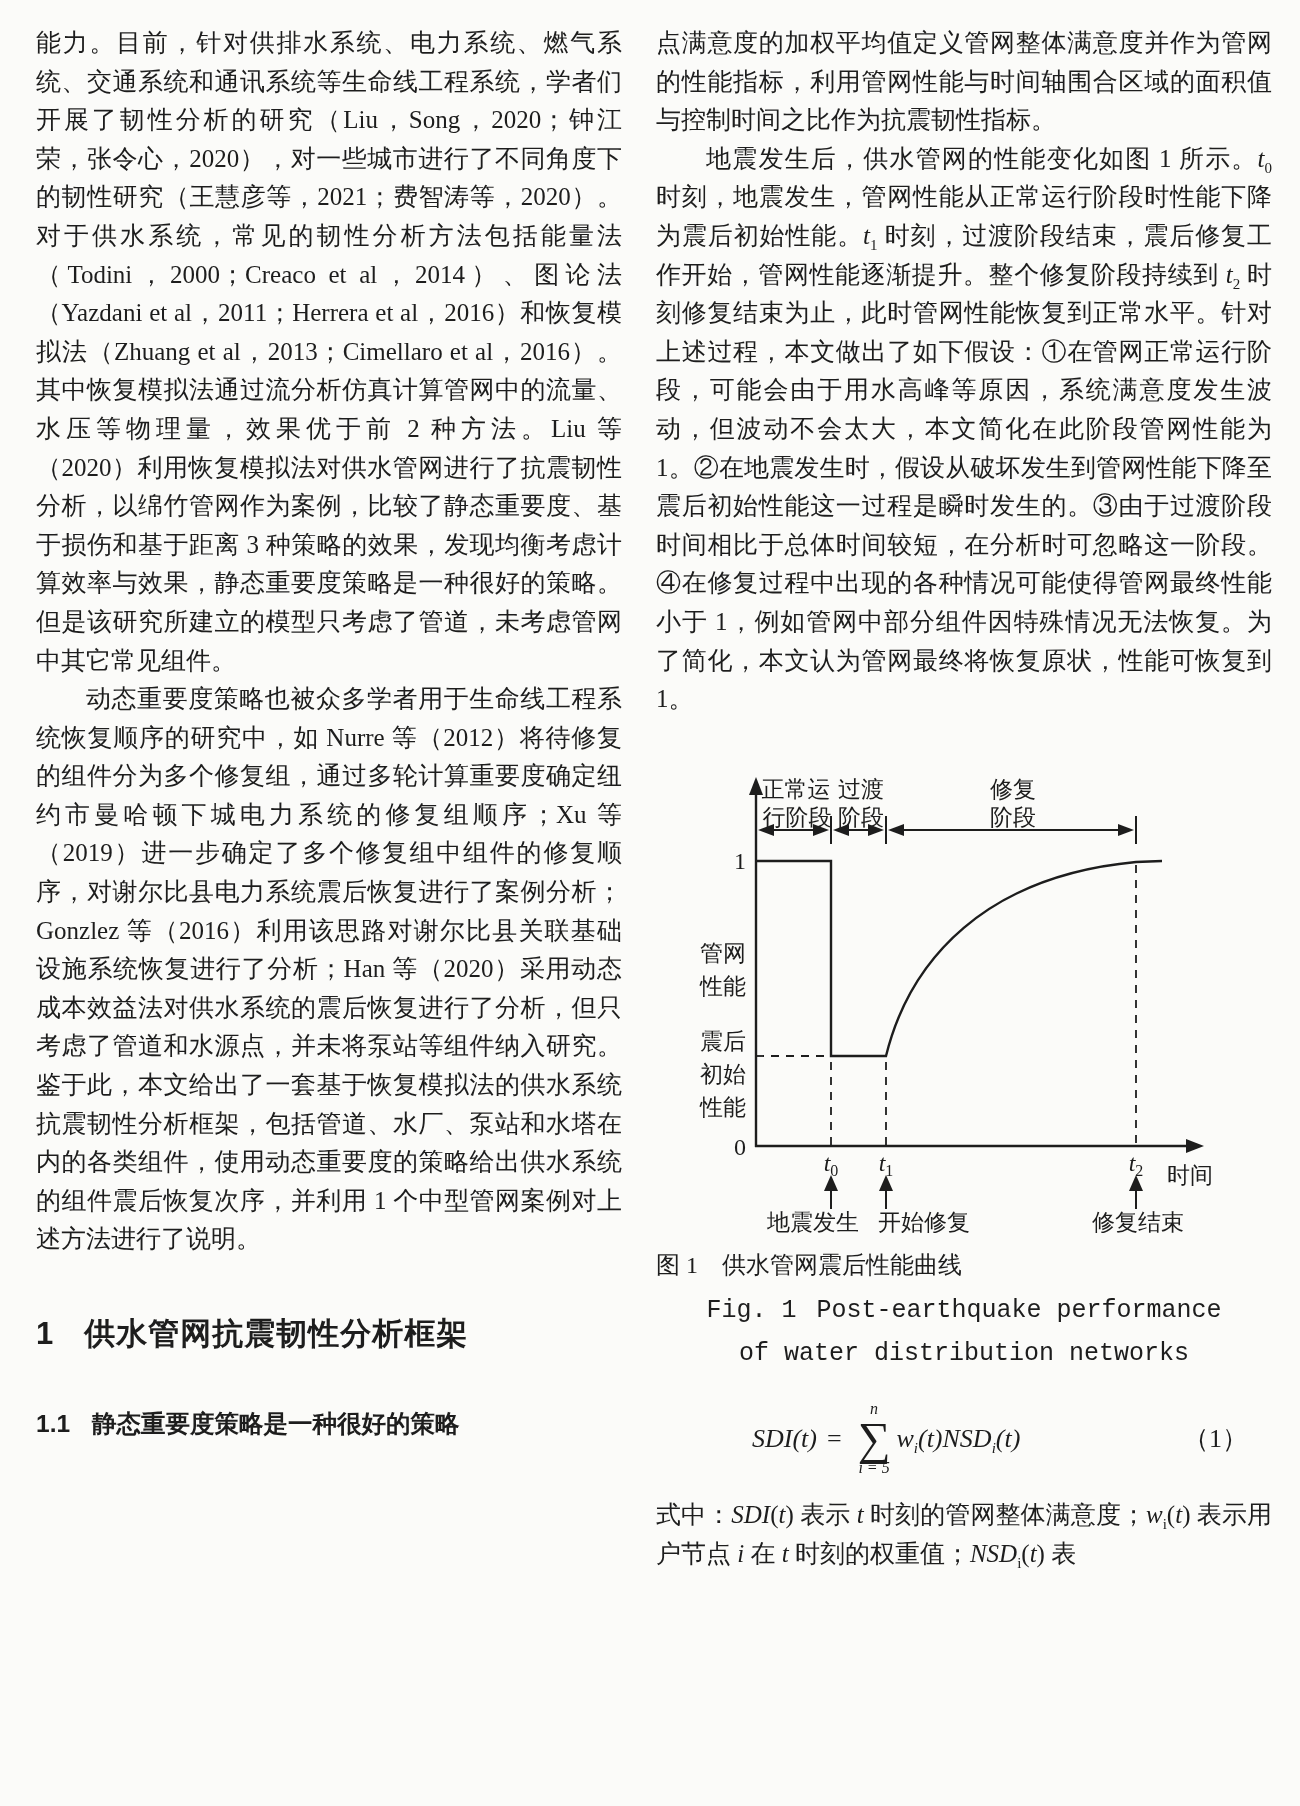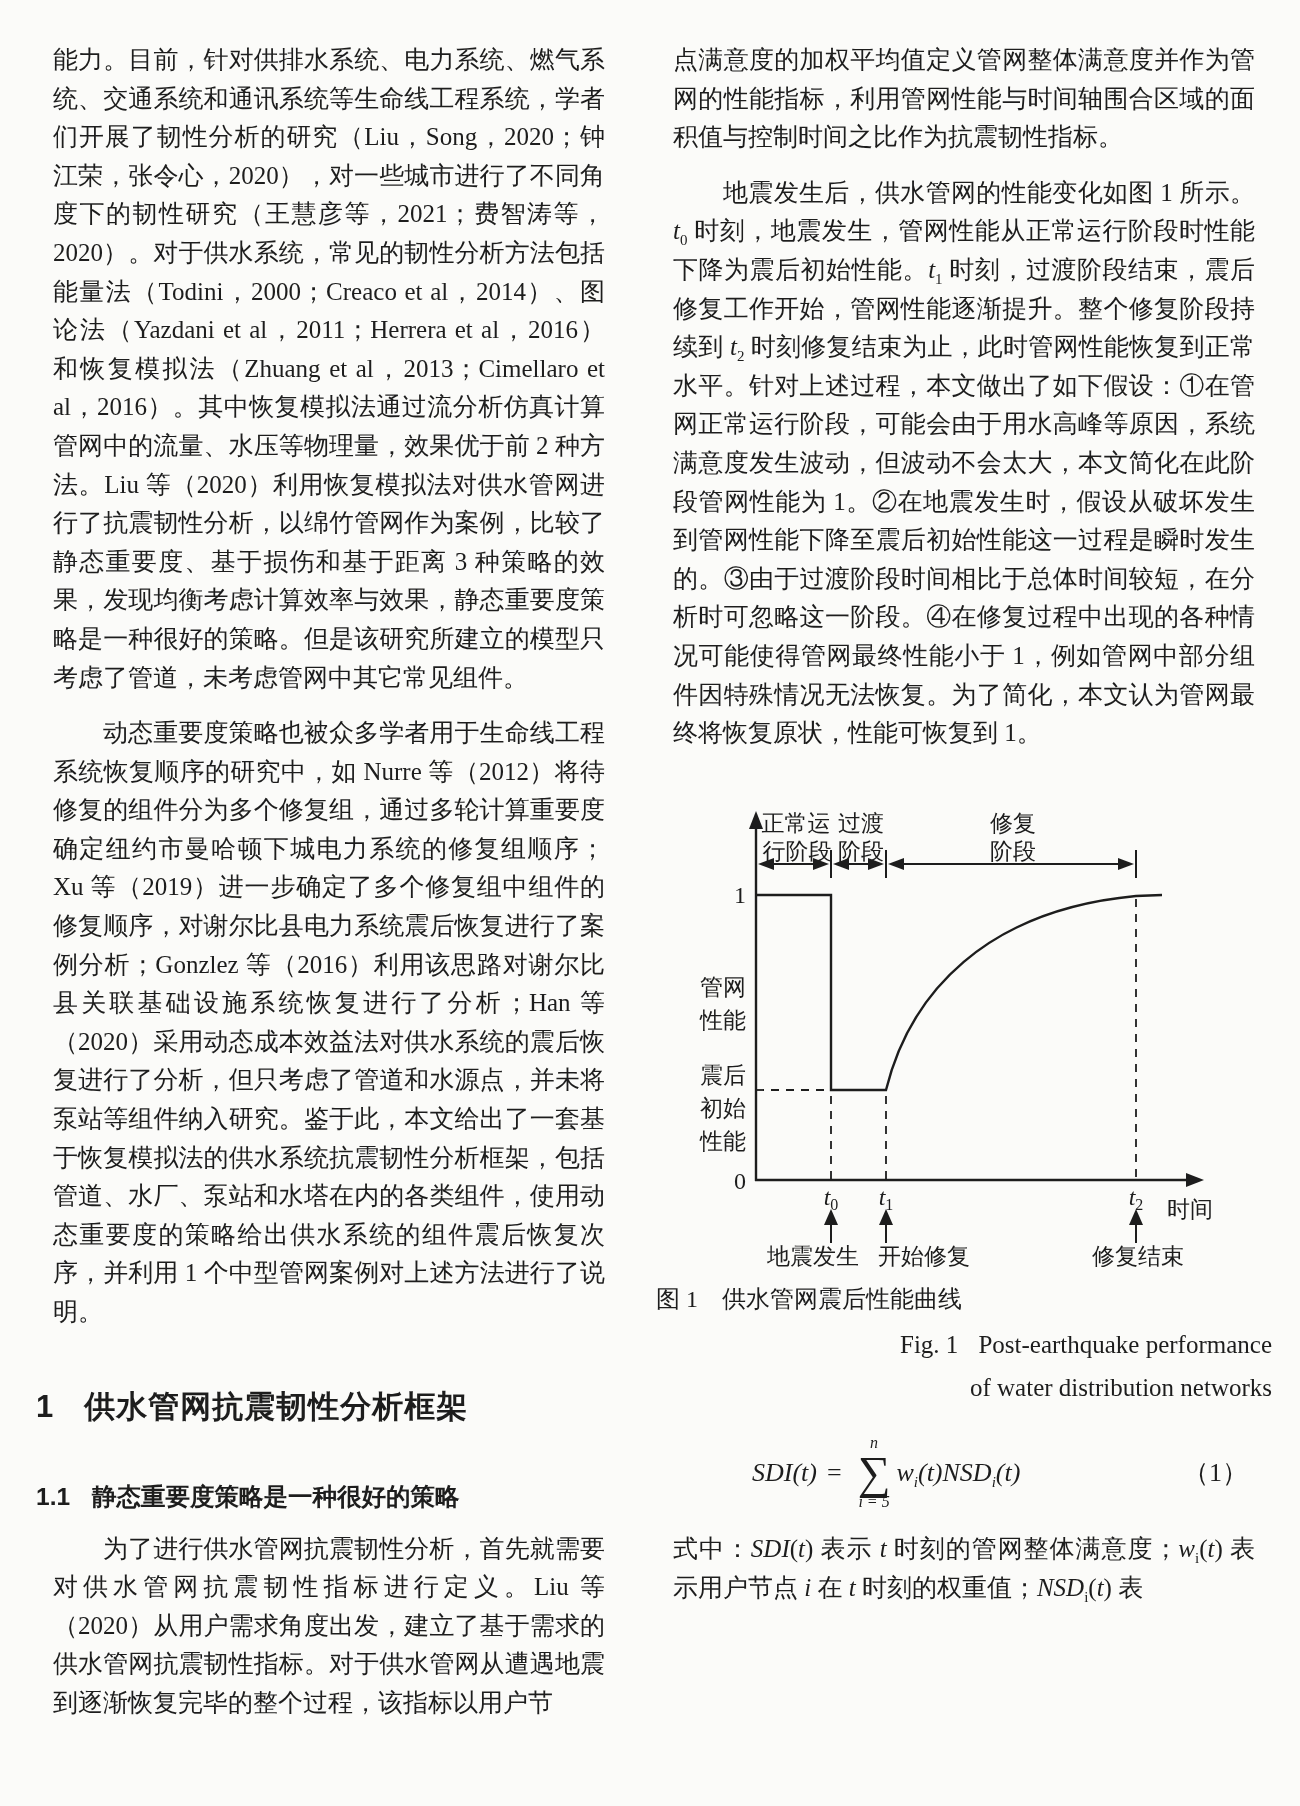--- a/index.html
+++ b/index.html
@@ -5,21 +5,21 @@
   html,body{margin:0;padding:0;}
   body{
     width:1300px;height:1806px;position:relative;overflow:hidden;
     background:#fbfbf9;color:#1d1d1d;
     font-family:"Liberation Serif","DejaVu Serif",serif;
   }
   .col{position:absolute;top:24px;}
   .col-left{left:36px;width:586px;}
   .col-right{left:656px;width:616px;}
   p.body{
-    font-size:25px;line-height:38.6px;text-align:justify;margin:17px;
+    font-size:25px;line-height:38.6px;text-align:justify;margin:0;
     text-justify:inter-character;
   }
   .indent{text-indent:2em;}
   .v{font-style:italic;font-family:"Liberation Serif","DejaVu Serif",serif;}
   sub{font-size:15px;vertical-align:-6px;line-height:0;}
   h1.section{
     font-family:"Liberation Sans","DejaVu Sans",sans-serif;
     font-weight:600;font-size:31px;margin:54px 0 8px 0;letter-spacing:1px;
   }
   h1.section .h-num{margin-right:30px;}
@@ -35,21 +35,21 @@
   .fig-cjk{font-size:23px;font-family:"Liberation Serif","DejaVu Serif",serif;}
   .fig-num{font-size:24px;font-family:"Liberation Serif","DejaVu Serif",serif;}
   .fig-var{font-size:24px;font-style:italic;font-family:"Liberation Serif","DejaVu Serif",serif;}
   .fig-sub{font-size:16px;font-style:normal;}
   .stroke{stroke:#1d1d1d;stroke-width:2.4;fill:none;}
   .stroke-thin{stroke:#1d1d1d;stroke-width:2;fill:none;}
   .dash{stroke:#1d1d1d;stroke-width:1.8;fill:none;stroke-dasharray:8 7;}
   .fill{fill:#1d1d1d;stroke:none;}
   .cap-zh{font-size:24px;text-align:left;margin:12px 0 0 0;}
   .cap-zh .cap-label{margin-right:24px;}
-  .cap-en{font-size:25px;text-align:right;margin:8px 0 0 0;line-height:43px;}
+  .cap-en{font-size:25px;text-align:center;margin:8px 0 0 0;line-height:43px;font-family:Liberation Mono, monospace;}
   .cap-en .cap-label{margin-right:20px;}
   .p-after-cap{margin-top:30px;}
   
   .equation{
     display:flex;align-items:center;font-size:26px;
     margin:26px 0 20px 0;padding-left:96px;
   }
   .eq-sign{margin:0 10px;}
   .sum{display:inline-flex;flex-direction:column;align-items:center;line-height:1;margin:0 6px;}
   .sum-top{font-size:16px;font-style:italic;}
@@ -62,21 +62,20 @@
 
 <div class="col col-left">
   <p class="body">能力。目前，针对供排水系统、电力系统、燃气系统、交通系统和通讯系统等生命线工程系统，学者们开展了韧性分析的研究（Liu，Song，2020；钟江荣，张令心，2020），对一些城市进行了不同角度下的韧性研究（王慧彦等，2021；费智涛等，2020）。对于供水系统，常见的韧性分析方法包括能量法（Todini，2000；Creaco et al，2014）、图论法（Yazdani et al，2011；Herrera et al，2016）和恢复模拟法（Zhuang et al，2013；Cimellaro et al，2016）。其中恢复模拟法通过流分析仿真计算管网中的流量、水压等物理量，效果优于前 2 种方法。Liu 等（2020）利用恢复模拟法对供水管网进行了抗震韧性分析，以绵竹管网作为案例，比较了静态重要度、基于损伤和基于距离 3 种策略的效果，发现均衡考虑计算效率与效果，静态重要度策略是一种很好的策略。但是该研究所建立的模型只考虑了管道，未考虑管网中其它常见组件。</p>
   <p class="body indent">动态重要度策略也被众多学者用于生命线工程系统恢复顺序的研究中，如 Nurre 等（2012）将待修复的组件分为多个修复组，通过多轮计算重要度确定纽约市曼哈顿下城电力系统的修复组顺序；Xu 等（2019）进一步确定了多个修复组中组件的修复顺序，对谢尔比县电力系统震后恢复进行了案例分析；Gonzlez 等（2016）利用该思路对谢尔比县关联基础设施系统恢复进行了分析；Han 等（2020）采用动态成本效益法对供水系统的震后恢复进行了分析，但只考虑了管道和水源点，并未将泵站等组件纳入研究。鉴于此，本文给出了一套基于恢复模拟法的供水系统抗震韧性分析框架，包括管道、水厂、泵站和水塔在内的各类组件，使用动态重要度的策略给出供水系统的组件震后恢复次序，并利用 1 个中型管网案例对上述方法进行了说明。</p>
   <h1 class="section">
     <span class="h-num">1</span><span>供水管网抗震韧性分析框架</span>
   </h1>
   <h2 class="subsection">
     <span class="h-num">1.1</span><span>静态重要度策略是一种很好的策略</span>
   </h2>
-  <p class="body indent after-sub">为了进行供水管网抗震韧性分析，首先就需要对供水管网抗震韧性指标进行定义。Liu 等（2020）从用户需求角度出发，建立了基于需求的供水管网抗震韧性指标。对于供水管网从遭遇地震到逐渐恢复完毕的整个过程，该指标以用户节</p>
 </div>
 
 <div class="col col-right">
   <p class="body">点满意度的加权平均值定义管网整体满意度并作为管网的性能指标，利用管网性能与时间轴围合区域的面积值与控制时间之比作为抗震韧性指标。</p>
 
   <p class="body indent"><span>地震发生后，供水管网的性能变化如图 1 所示。</span><span class="v"><span>t</span></span><sub>0</sub><span> 时刻，地震发生，管网性能从正常运行阶段时性能下降为震后初始性能。</span><span class="v"><span>t</span></span><sub>1</sub><span> 时刻，过渡阶段结束，震后修复工作开始，管网性能逐渐提升。整个修复阶段持续到 </span><span class="v"><span>t</span></span><sub>2</sub><span> 时刻修复结束为止，此时管网性能恢复到正常水平。针对上述过程，本文做出了如下假设：①在管网正常运行阶段，可能会由于用水高峰等原因，系统满意度发生波动，但波动不会太大，本文简化在此阶段管网性能为 1。②在地震发生时，假设从破坏发生到管网性能下降至震后初始性能这一过程是瞬时发生的。③由于过渡阶段时间相比于总体时间较短，在分析时可忽略这一阶段。④在修复过程中出现的各种情况可能使得管网最终性能小于 1，例如管网中部分组件因特殊情况无法恢复。为了简化，本文认为管网最终将恢复原状，性能可恢复到 1。</span></p>
 
   <div class="fig-wrap">
     <svg viewBox="0 0 616 470" width="616" height="470" xmlns="http://www.w3.org/2000/svg">
 

